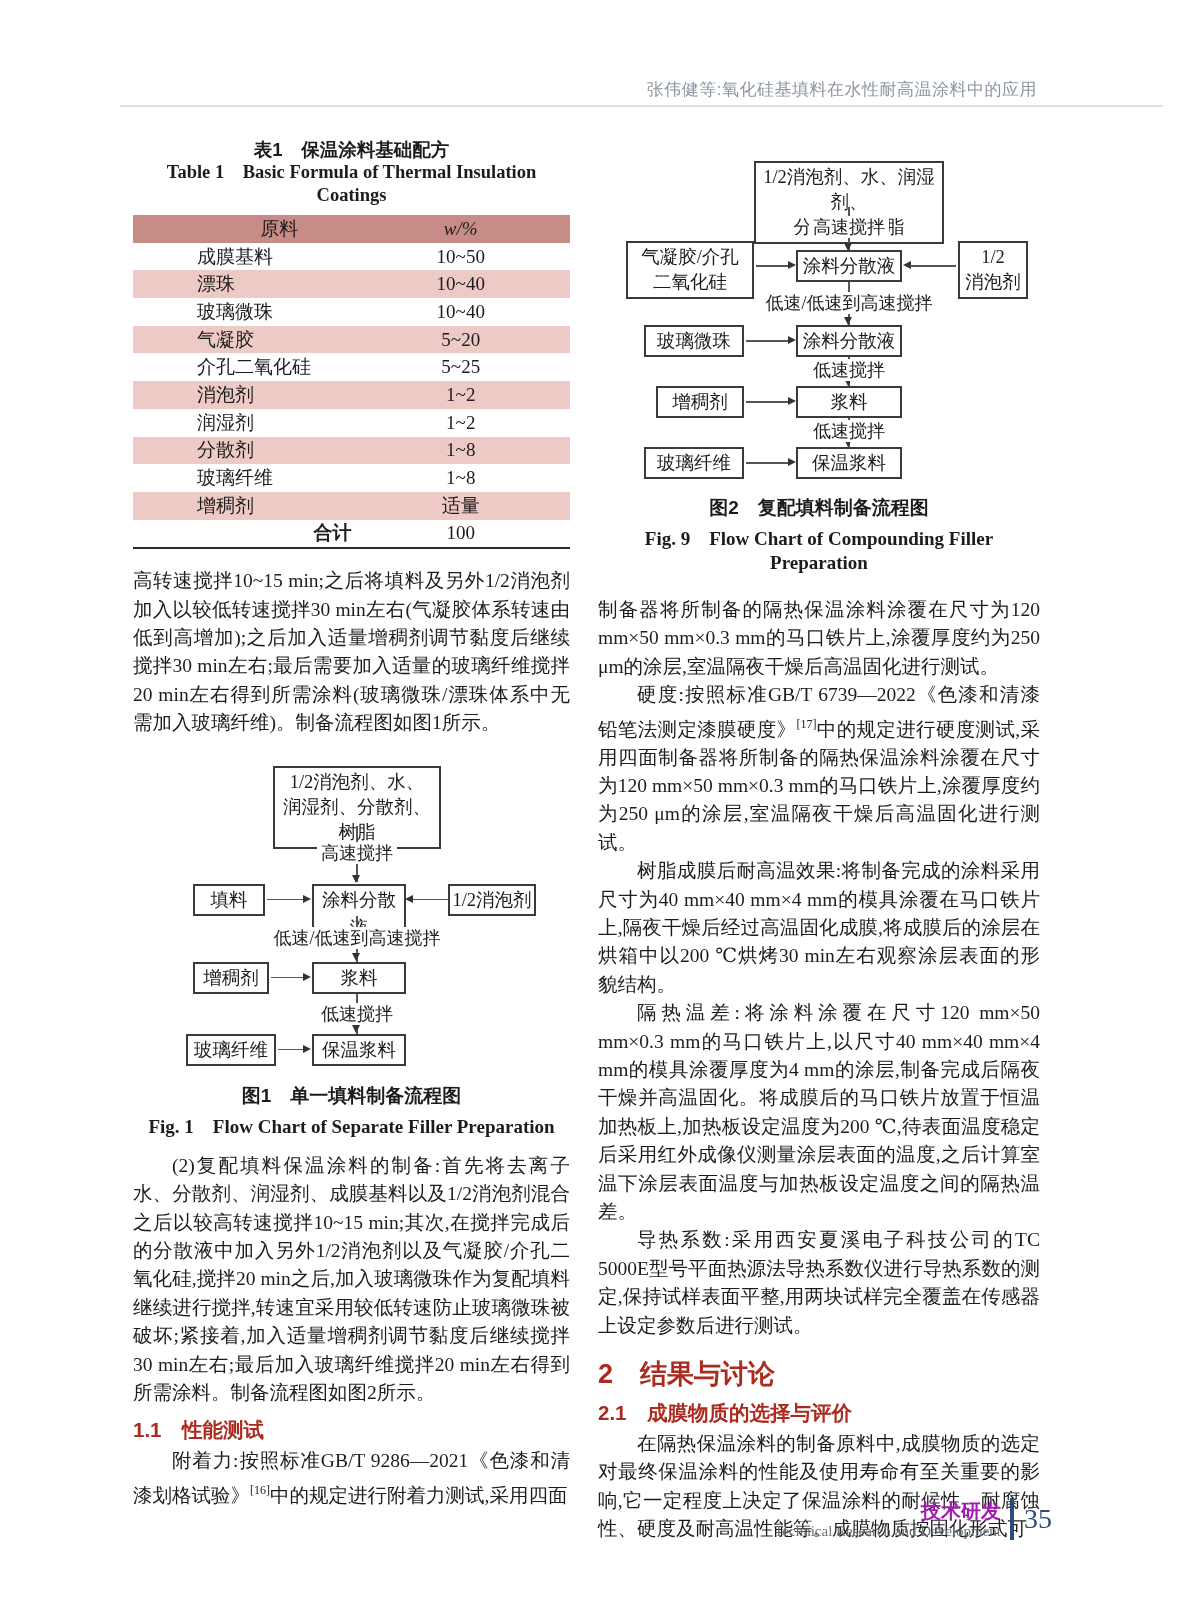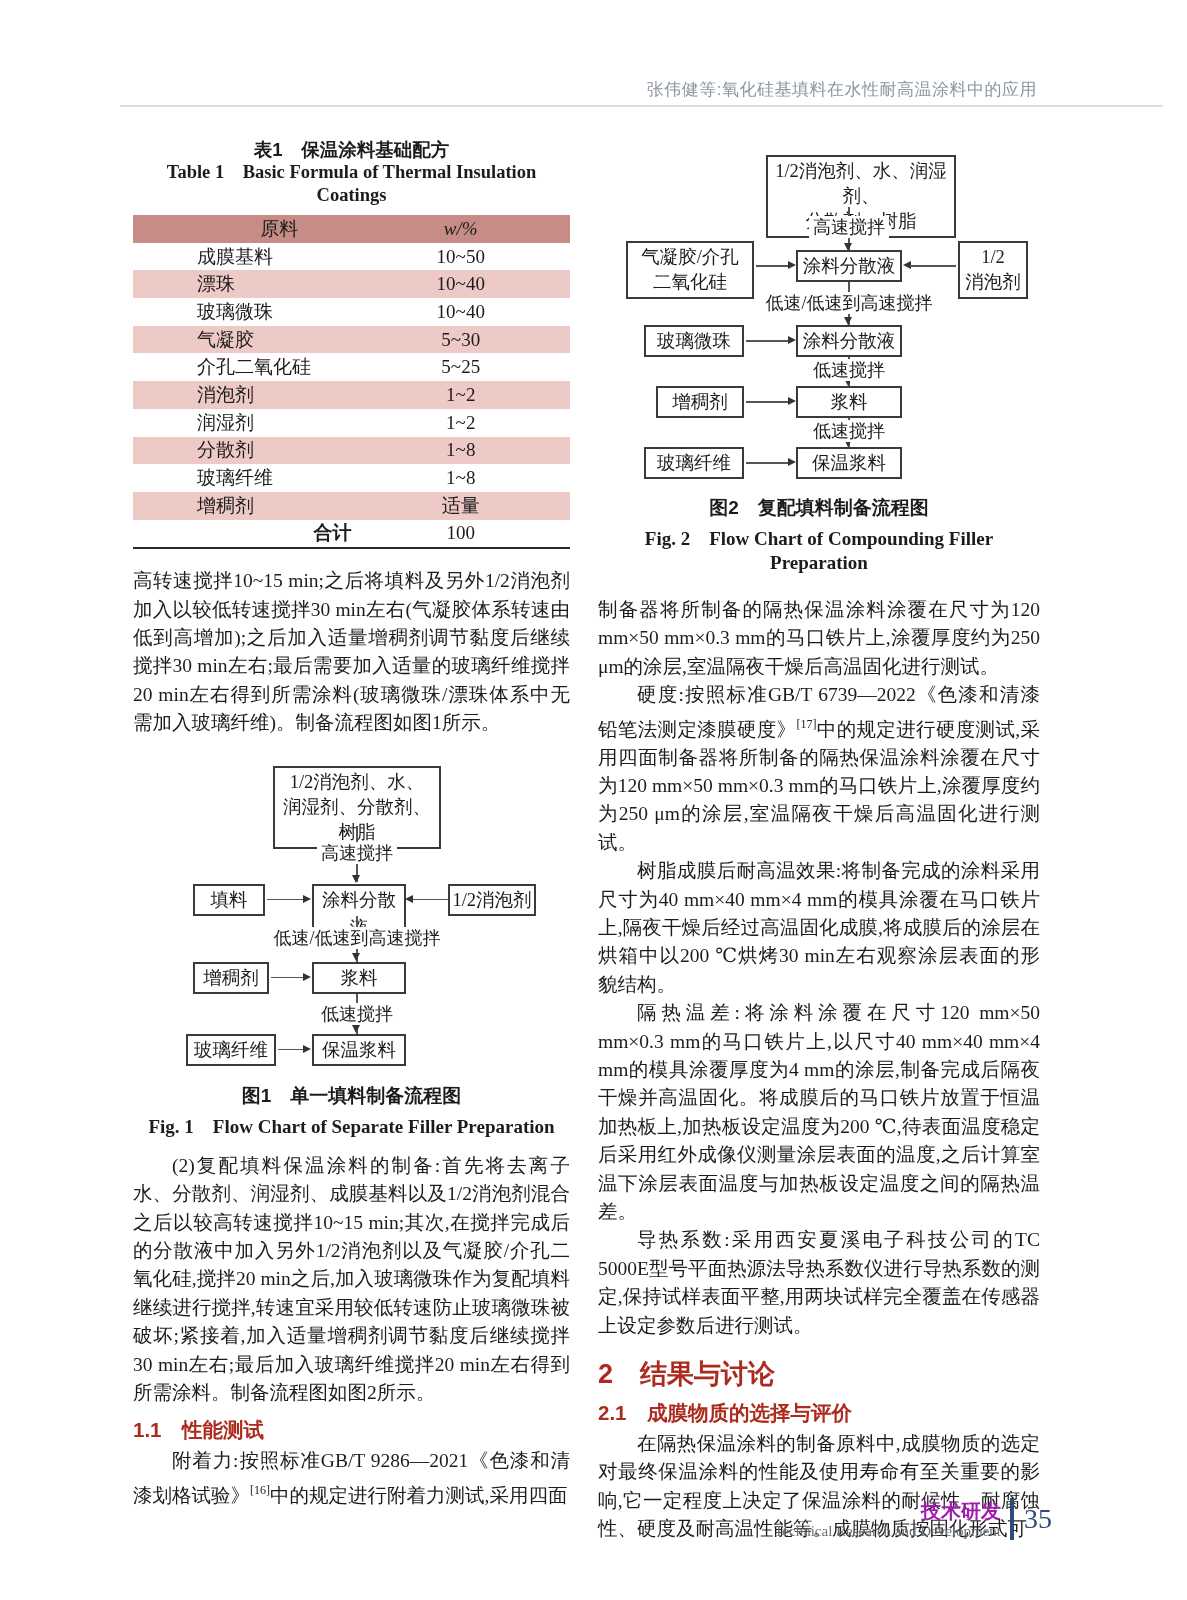--- a/index.html
+++ b/index.html
@@ -77,21 +77,21 @@
   .f1-l2{left:60px;top:208px;width:76px;}
   .f1-c2{left:179px;top:208px;width:94px;}
   .f1-h3{left:138px;top:223px;width:34px;} .f1-h3t{left:170px;top:219px;}
   .f1-v3{left:223px;top:240px;height:40px;} .f1-v3t{left:219px;top:271px;}
   .f1-lab3{left:224px;top:249px;}
   .f1-l3{left:53px;top:280px;width:90px;}
   .f1-c3{left:179px;top:280px;width:94px;}
   .f1-h4{left:145px;top:295px;width:27px;} .f1-h4t{left:170px;top:291px;}
 
   
-  .f2-top{left:156px;top:10px;width:190px;margin-left:12px;}
+  .f2-top{left:156px;top:16px;width:190px;}
   .f2-v1{left:250px;top:62px;height:44px;} .f2-v1t{left:246px;top:98px;}
   .f2-lab1{left:251px;top:71px;}
   .f2-l1{left:28px;top:96px;width:128px;}
   .f2-c1{left:198px;top:105px;width:106px;}
   .f2-r1{left:360px;top:96px;width:70px;}
   .f2-h1{left:158px;top:120px;width:33px;} .f2-h1t{left:190px;top:116px;}
   .f2-h2{left:312px;top:120px;width:46px;} .f2-h2t{left:305px;top:116px;}
   .f2-v2{left:250px;top:137px;height:43px;} .f2-v2t{left:246px;top:172px;}
   .f2-lab2{left:251px;top:147px;}
   .f2-l2{left:46px;top:180px;width:100px;}
@@ -142,21 +142,21 @@
       <div class="trow alt">
           <div class="c1">漂珠</div>
           <div class="c2">10~40</div>
         </div>
       <div class="trow">
           <div class="c1">玻璃微珠</div>
           <div class="c2">10~40</div>
         </div>
       <div class="trow alt">
           <div class="c1">气凝胶</div>
-          <div class="c2">5~30</div>
+          <div class="c2">5~20</div>
         </div>
       <div class="trow">
           <div class="c1">介孔二氧化硅</div>
           <div class="c2">5~25</div>
         </div>
       <div class="trow alt">
           <div class="c1">消泡剂</div>
           <div class="c2">1~2</div>
         </div>
       <div class="trow">
@@ -265,21 +265,21 @@
         <div class="fbox f2-c3">浆料</div>
         <div class="vl f2-v4"></div>
           <div class="tri-d f2-v4t"></div>
         <div class="flabel f2-lab4">低速搅拌</div>
         <div class="fbox f2-l4">玻璃纤维</div>
         <div class="hl f2-h5"></div>
           <div class="tri-r f2-h5t"></div>
         <div class="fbox f2-c4">保温浆料</div>
       </div>
       <div class="figcap-zh">图2　复配填料制备流程图</div>
-      <div class="figcap-en">Fig. 2　Flow Chart of Compounding Filler Preparation</div>
+      <div class="figcap-en">Fig. 9　Flow Chart of Compounding Filler Preparation</div>
     </div>
 
     <p class="para noindent" style="margin-top:22px;">制备器将所制备的隔热保温涂料涂覆在尺寸为120 mm×50 mm×0.3 mm的马口铁片上,涂覆厚度约为250 μm的涂层,室温隔夜干燥后高温固化进行测试。</p>
     <p class="para"><span>硬度:按照标准GB/T 6739—2022《色漆和清漆铅笔法测定漆膜硬度》</span><sup class="ref">[17]</sup><span>中的规定进行硬度测试,采用四面制备器将所制备的隔热保温涂料涂覆在尺寸为120 mm×50 mm×0.3 mm的马口铁片上,涂覆厚度约为250 μm的涂层,室温隔夜干燥后高温固化进行测试。</span></p>
     <p class="para">树脂成膜后耐高温效果:将制备完成的涂料采用尺寸为40 mm×40 mm×4 mm的模具涂覆在马口铁片上,隔夜干燥后经过高温固化成膜,将成膜后的涂层在烘箱中以200 ℃烘烤30 min左右观察涂层表面的形貌结构。</p>
     <p class="para">隔热温差:将涂料涂覆在尺寸120 mm×50 mm×0.3 mm的马口铁片上,以尺寸40 mm×40 mm×4 mm的模具涂覆厚度为4 mm的涂层,制备完成后隔夜干燥并高温固化。将成膜后的马口铁片放置于恒温加热板上,加热板设定温度为200 ℃,待表面温度稳定后采用红外成像仪测量涂层表面的温度,之后计算室温下涂层表面温度与加热板设定温度之间的隔热温差。</p>
     <p class="para">导热系数:采用西安夏溪电子科技公司的TC 5000E型号平面热源法导热系数仪进行导热系数的测定,保持试样表面平整,用两块试样完全覆盖在传感器上设定参数后进行测试。</p>
 
     <h2 class="h-main">2　结果与讨论</h2>
     <h3 class="h-sub">2.1　成膜物质的选择与评价</h3>

